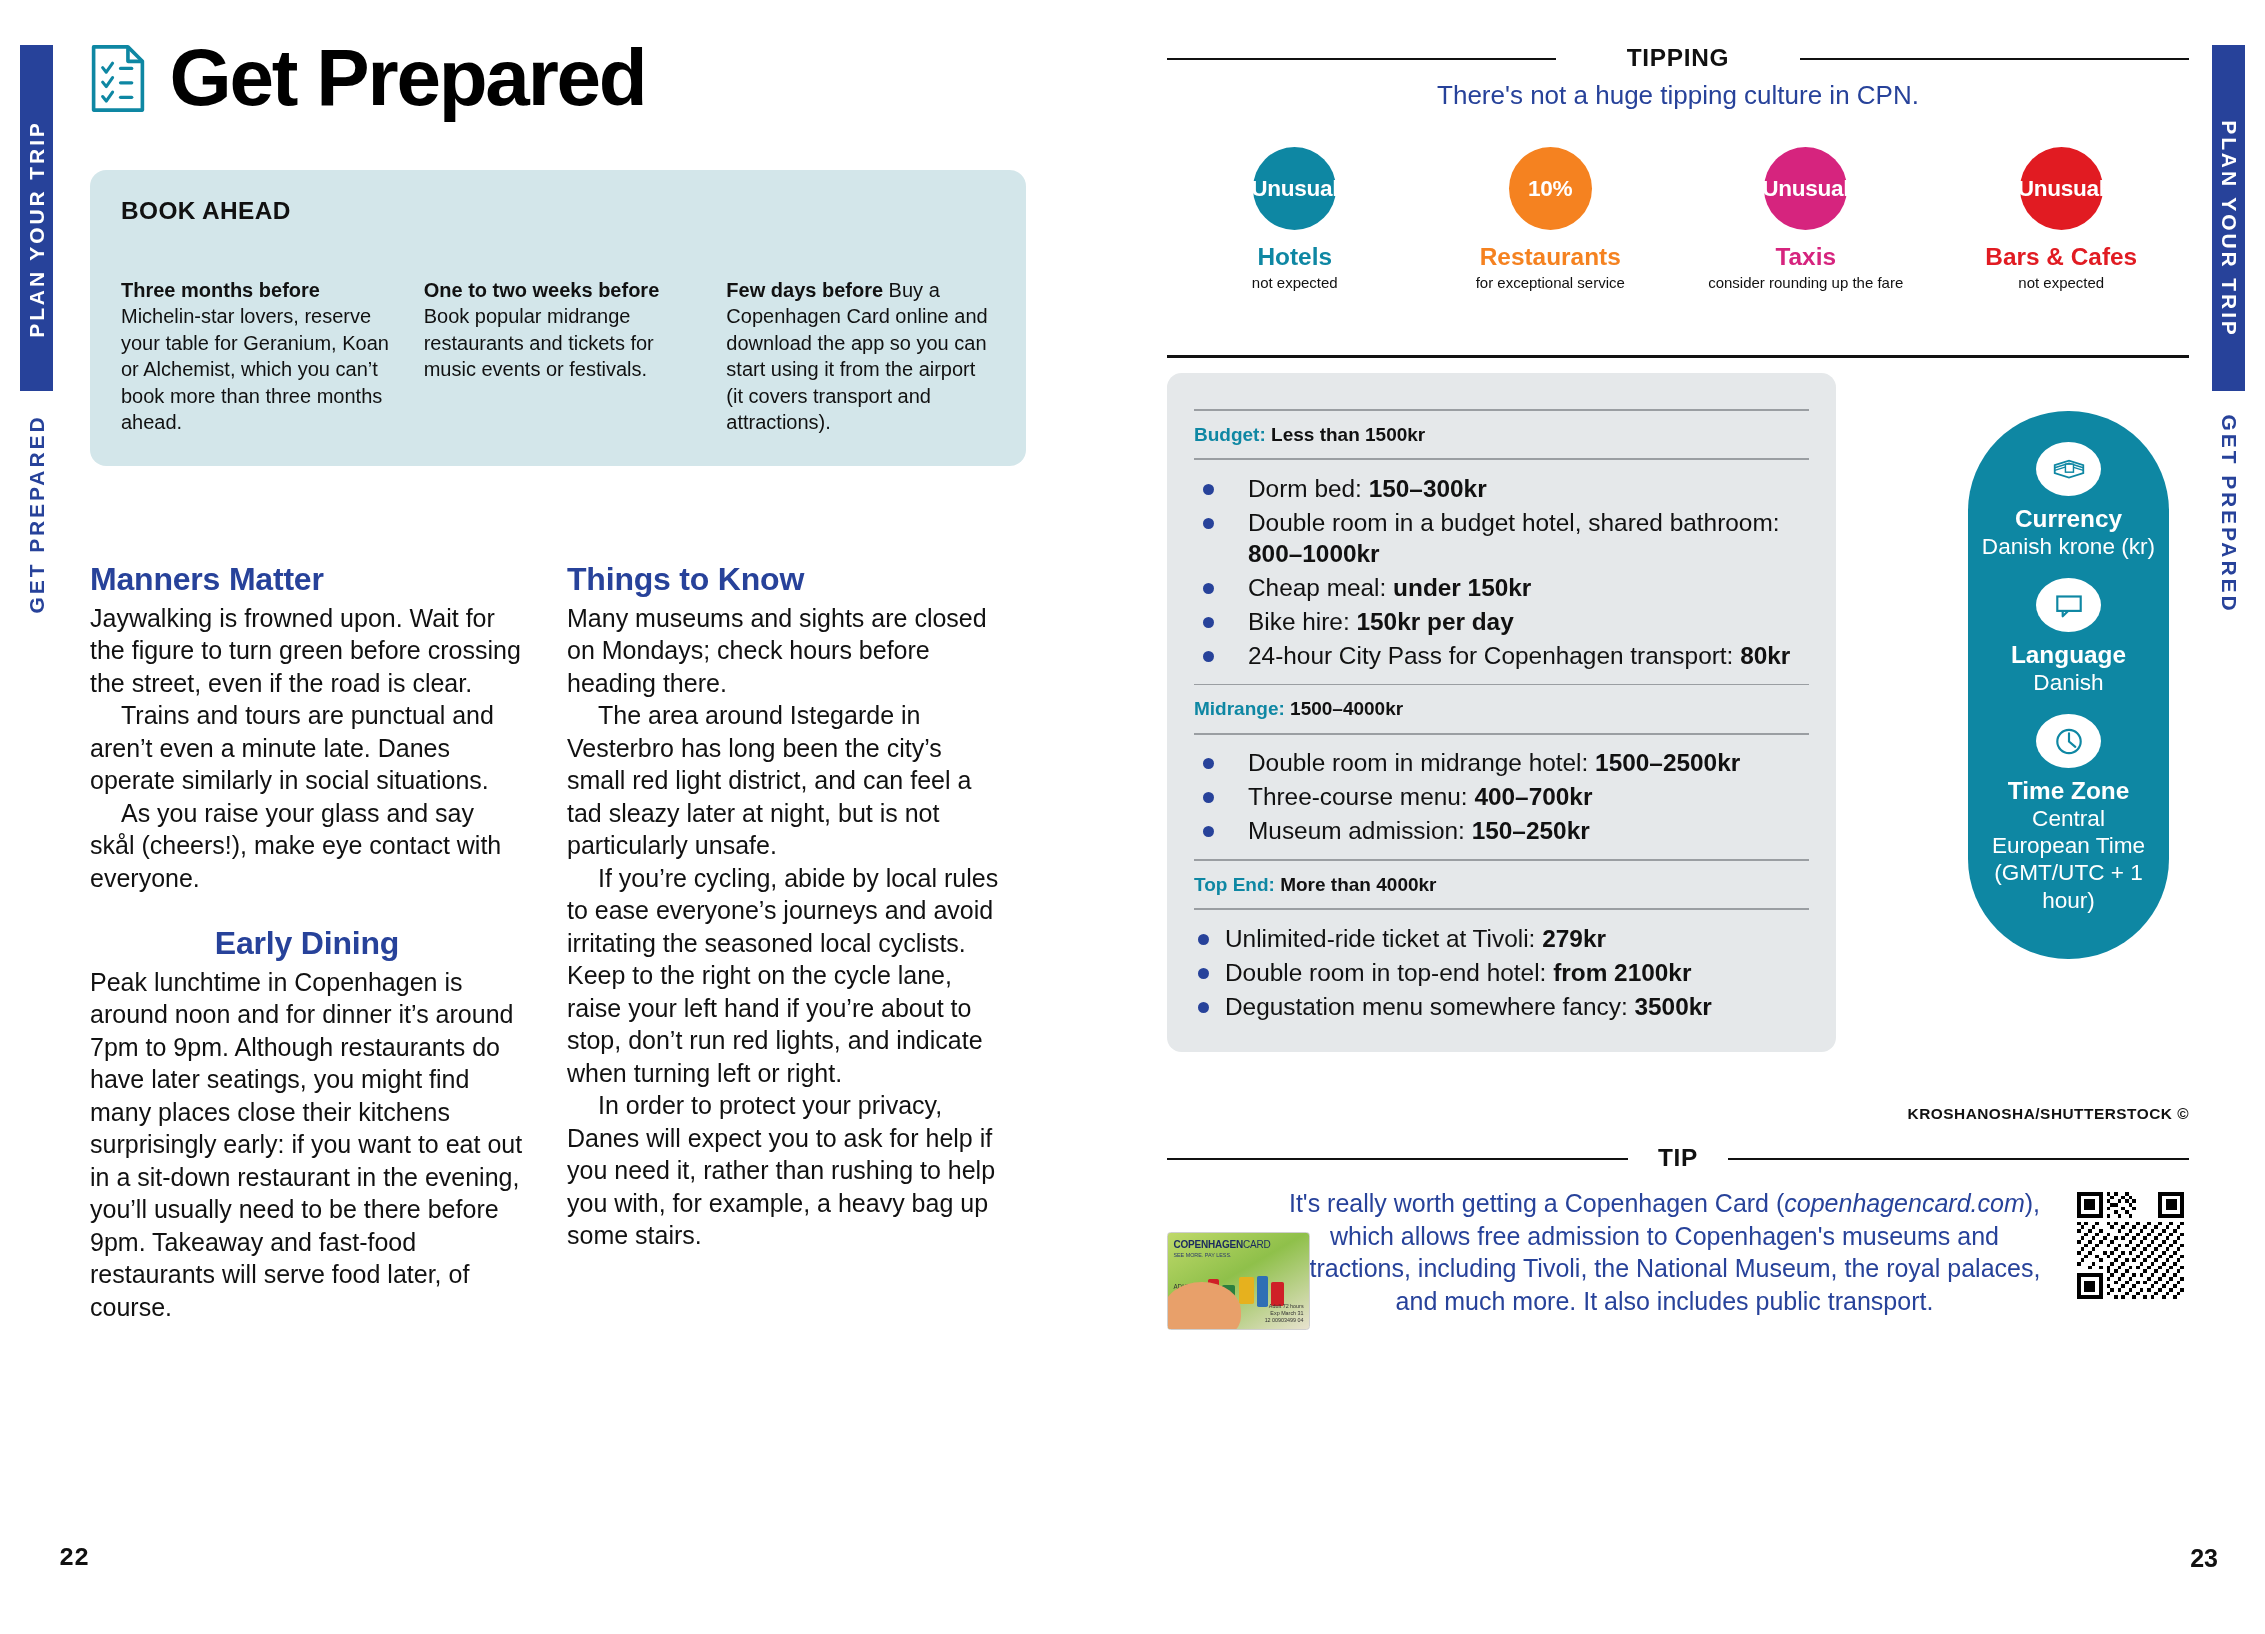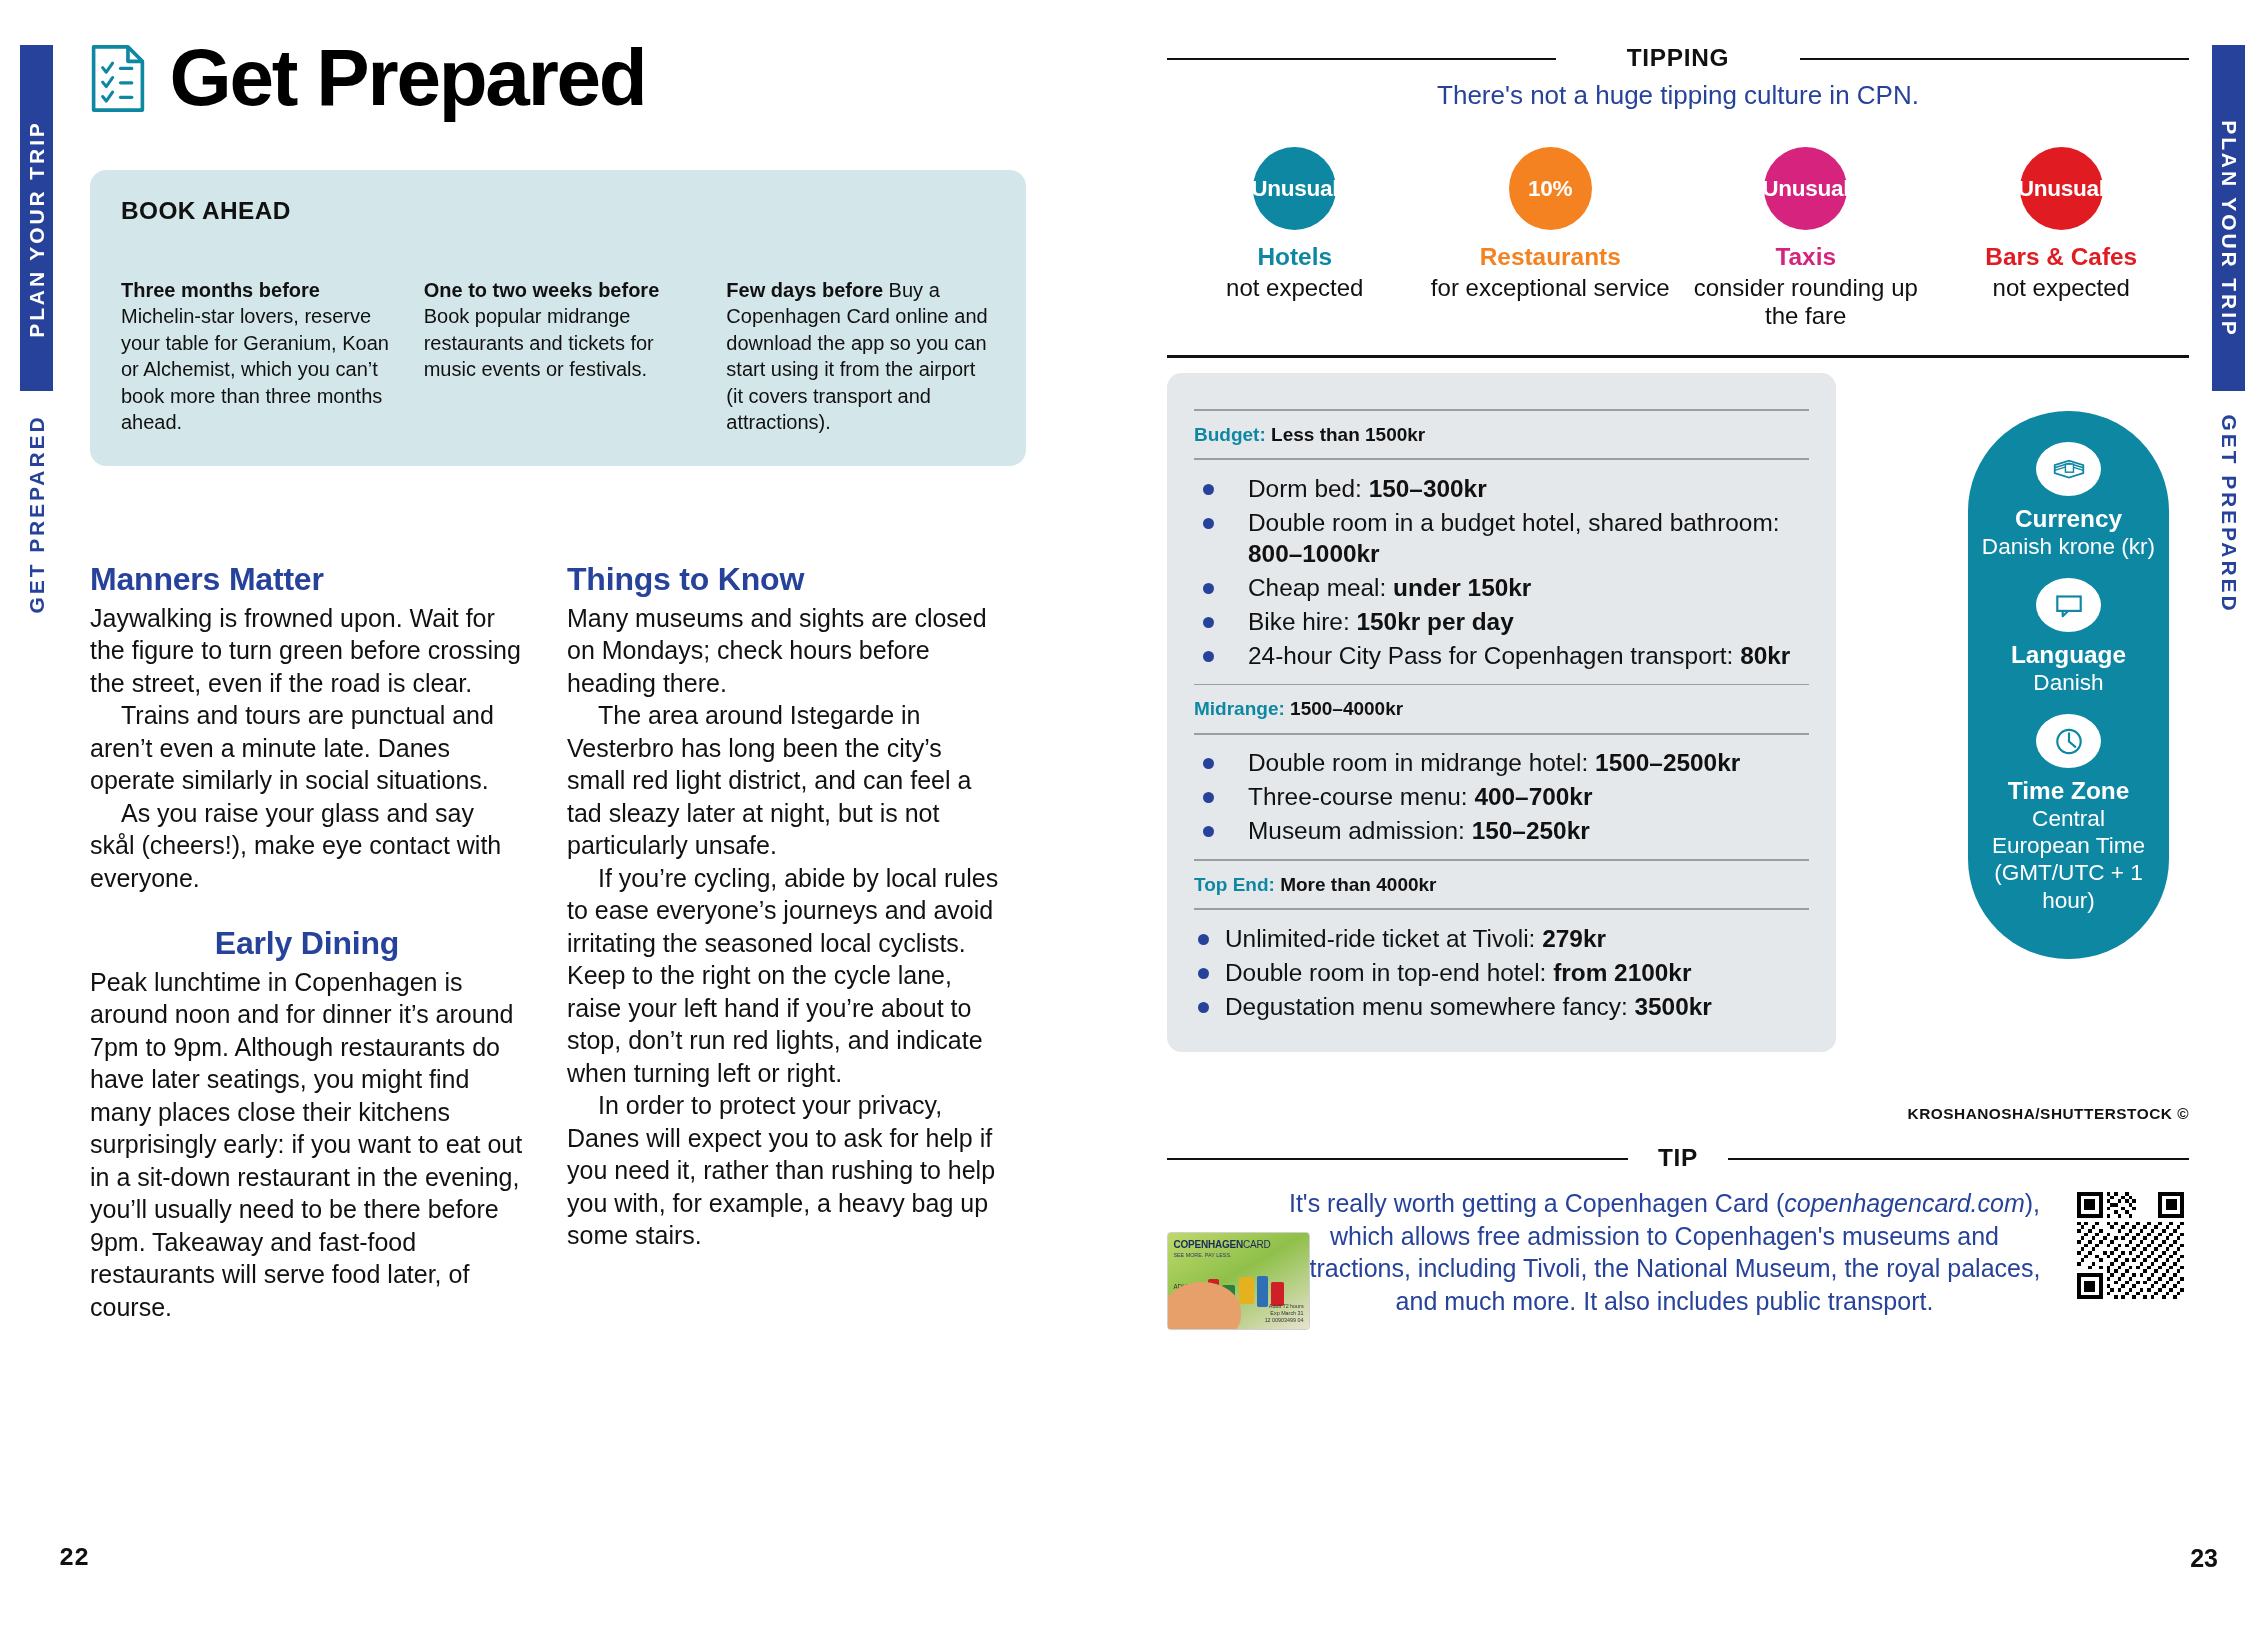--- a/index.html
+++ b/index.html
@@ -97,21 +97,21 @@
     text-align: center; color: #27429A; font-size: 26px; margin-top: 7.2px; font-weight: 400;
   }
   .tip-row { display: flex; margin-top: 36px; }
   .tip-item { flex: 1; text-align: center; }
   .tip-circle {
     width: 83px; height: 83px; border-radius: 50%; margin: 0 auto 12.7px auto;
     display: flex; align-items: center; justify-content: center;
     color: #fff; font-weight: 800; font-size: 22.6px; letter-spacing: -0.3px;
   }
   .tip-name { font-size: 24.4px; font-weight: 800; margin-bottom: 2.7px; }
-  .tip-note { font-size: 24px; color: #111; line-height: 1.2; }
+  .tip-note { font-size: 15px; color: #111; line-height: 1.2; }
 
   .divider-line {
     position: absolute; left: 0; top: 355px; width: 1022px; height: 2.7px; background: #111;
   }
 
   .budget-wrap { position: absolute; left: 0; top: 373px; width: 1022px; }
   .budget-box {
     width: 669px; background: #e5e8ea; border-radius: 14.5px;
     padding: 23.5px 27px 27px 27px;
   }

